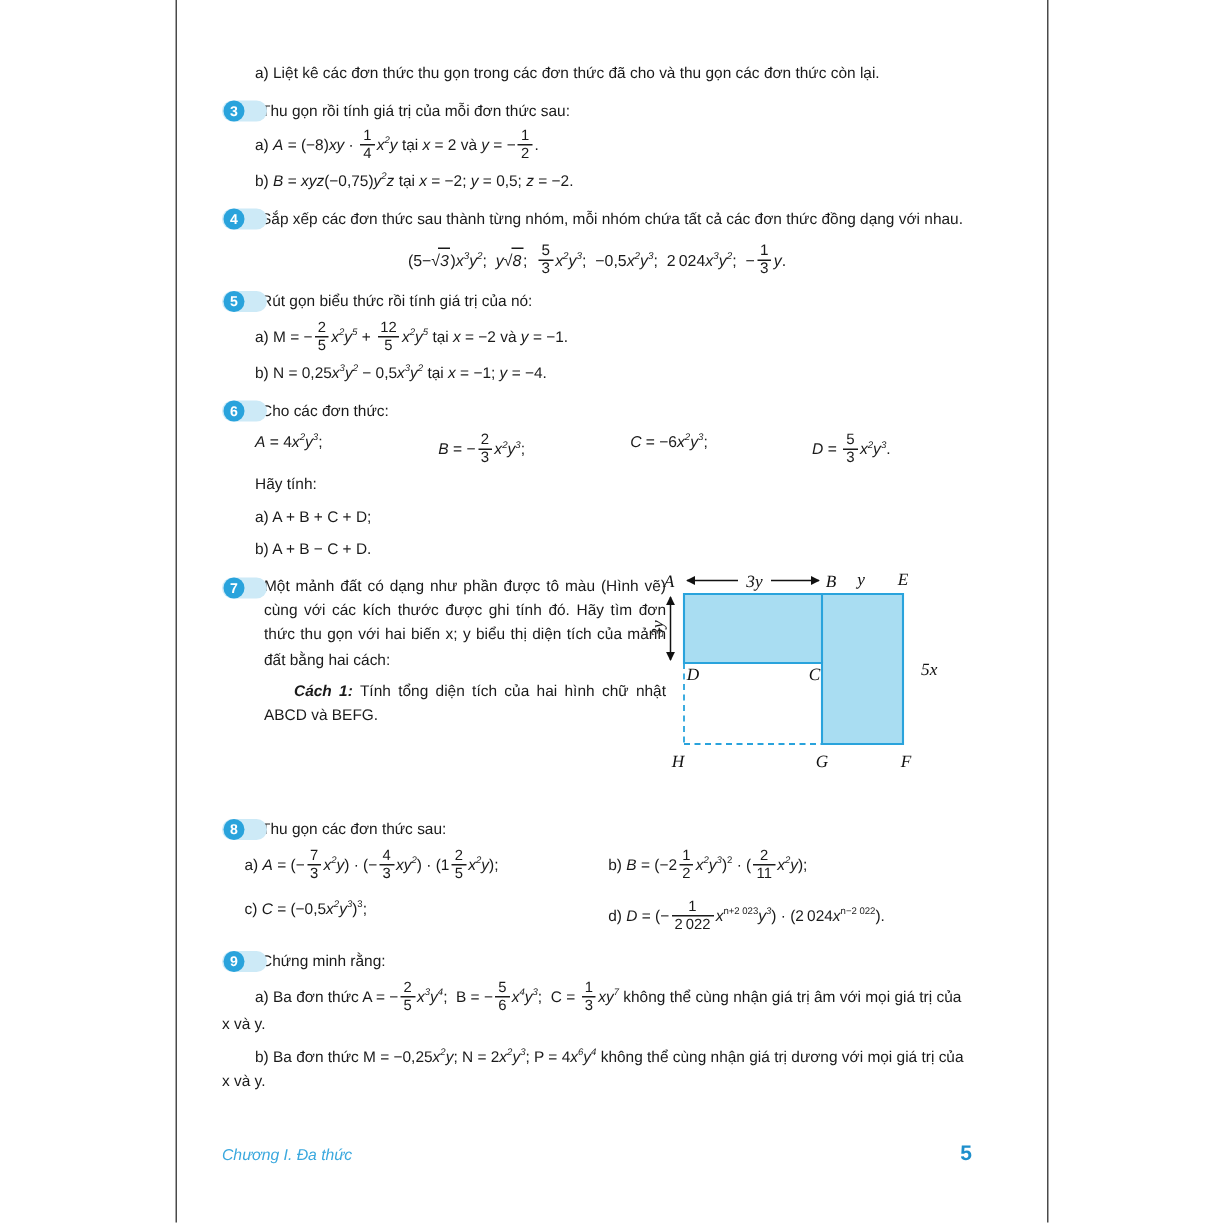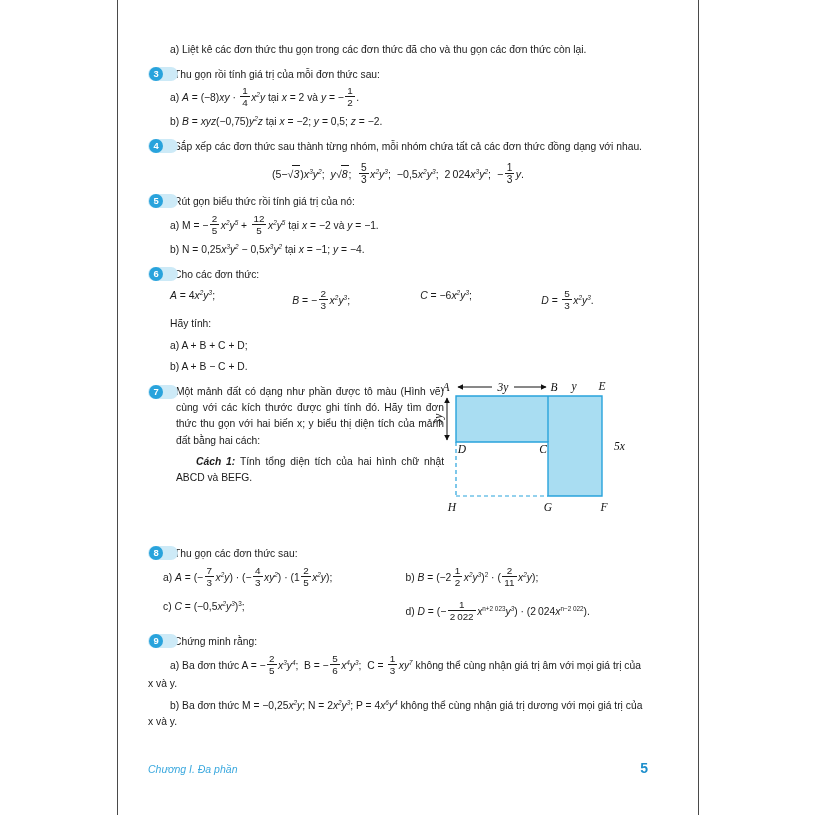--- a/index.html
+++ b/index.html
@@ -355,17 +355,17 @@
     </div>
     <div class="para" style="margin-top:6px;">
       <span style="margin-left:22px;">b) Ba đơn thức </span><span>M = −0,25<span class="mi">x</span><sup>2</sup><span class="mi">y</span>;
       N = 2<span class="mi">x</span><sup>2</sup><span class="mi">y</span><sup>3</sup>;
       P = 4<span class="mi">x</span><sup>6</sup><span class="mi">y</span><sup>4</sup></span><span> không thể cùng nhận giá trị dương với mọi giá trị của x và y.</span>
     </div>
 
   </div>
 
   <div id="footer">
-    <span id="chapter-label">Chương I. Đa phần</span>
+    <span id="chapter-label">Chương I. Đa thức</span>
     <span id="page-number">5</span>
   </div>
 
 </div>
 
 </body></html>

